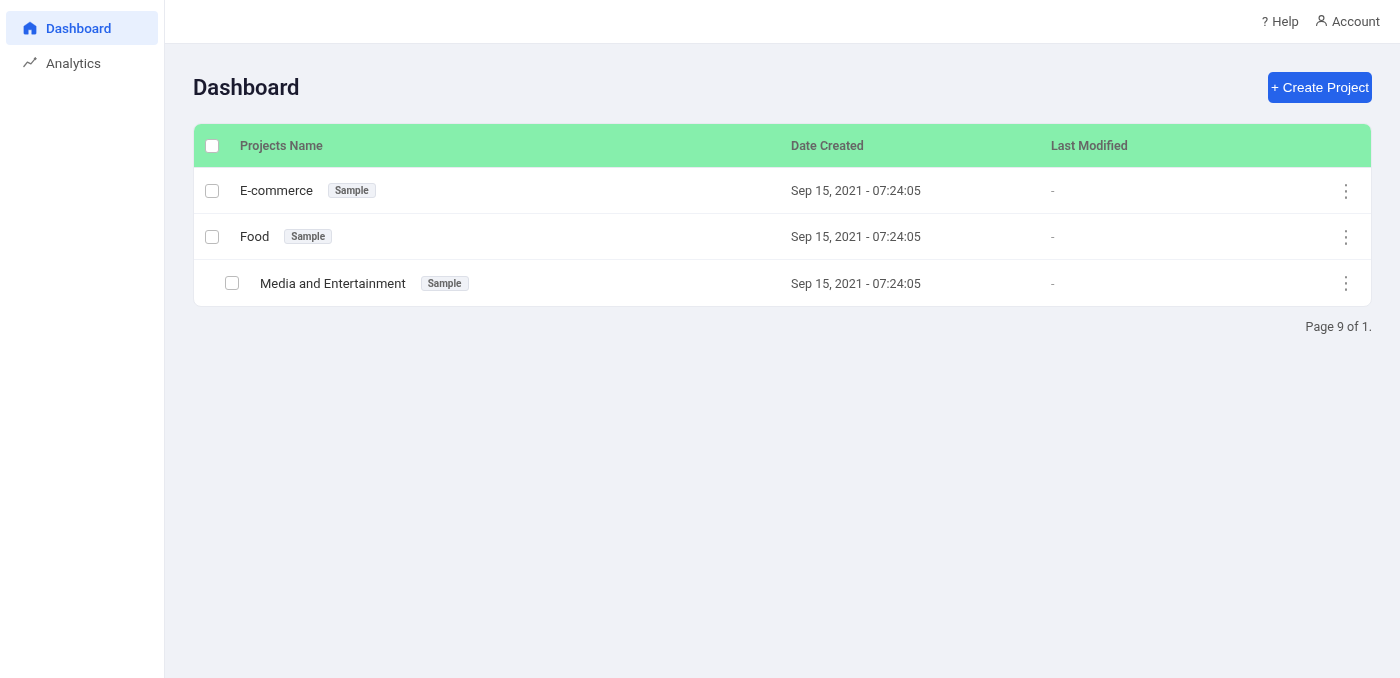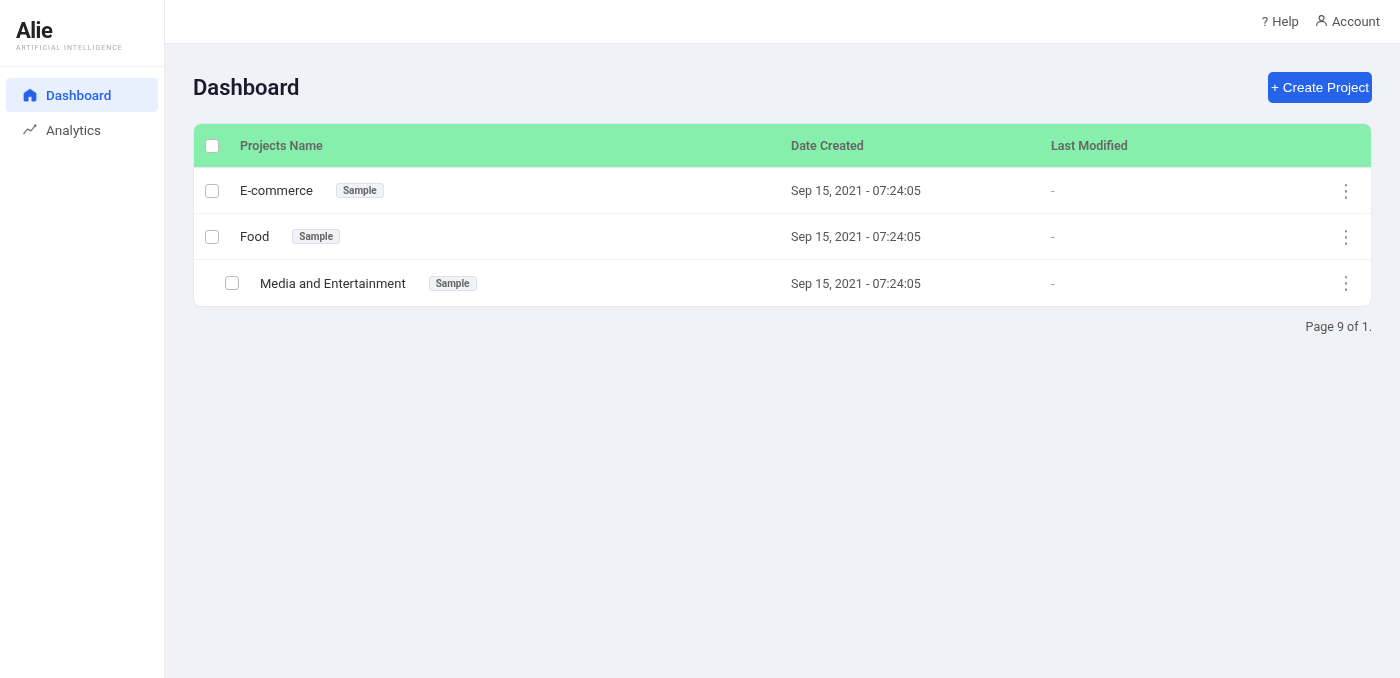--- a/index.html
+++ b/index.html
@@ -175,21 +175,21 @@
     }
     .table-cell.actions {
       display: flex;
       justify-content: center;
       align-items: center;
     }
 
     .project-name-cell {
       display: flex;
       align-items: center;
-      gap: 23px;
+      gap: 15px;
     }
     .badge {
       display: inline-block;
       font-size: 10px;
       padding: 1px 6px;
       border-radius: 3px;
       background: #f0f2f7;
       color: #666;
       border: 1px solid #dde0e8;
       font-weight: 700;
@@ -223,24 +223,20 @@
       justify-content: flex-end;
       margin-top: 12px;
       font-size: 12.5px;
       color: #555;
     }
   </style>
 </head>
 <body>
 
 <aside id="sidebar">
-  <div class="sidebar-logo">
-    <div class="logo-text">Alie</div>
-    <div class="logo-tagline">artificial intelligence</div>
-  </div>
   <nav class="sidebar-nav">
     <div class="sidebar-item active">
       <span class="sidebar-icon">
         <svg width="14" height="14" viewBox="0 0 16 16" fill="none" xmlns="http://www.w3.org/2000/svg">
           <path d="M1 6L8 1L15 6V14C15 14.55 14.55 15 14 15H10V10H6V15H2C1.45 15 1 14.55 1 14V6Z" fill="#2563eb" stroke="#2563eb" stroke-width="0.5"></path>
         </svg>
       </span>
       <span>Dashboard</span>
     </div>
     <div class="sidebar-item">

